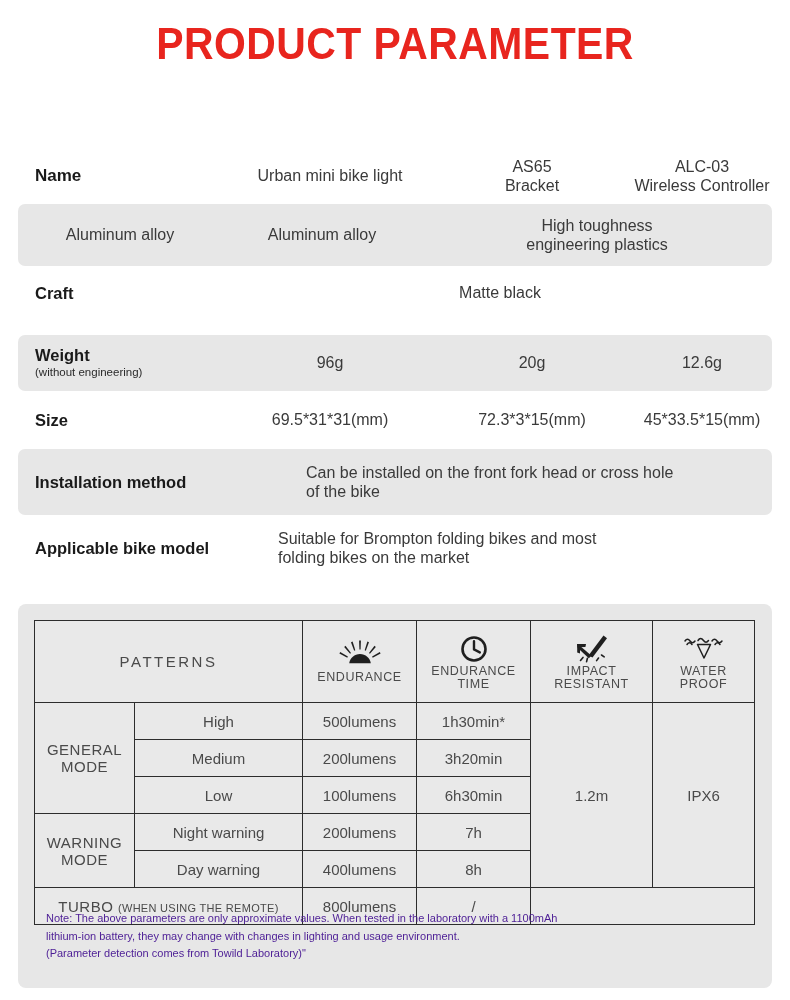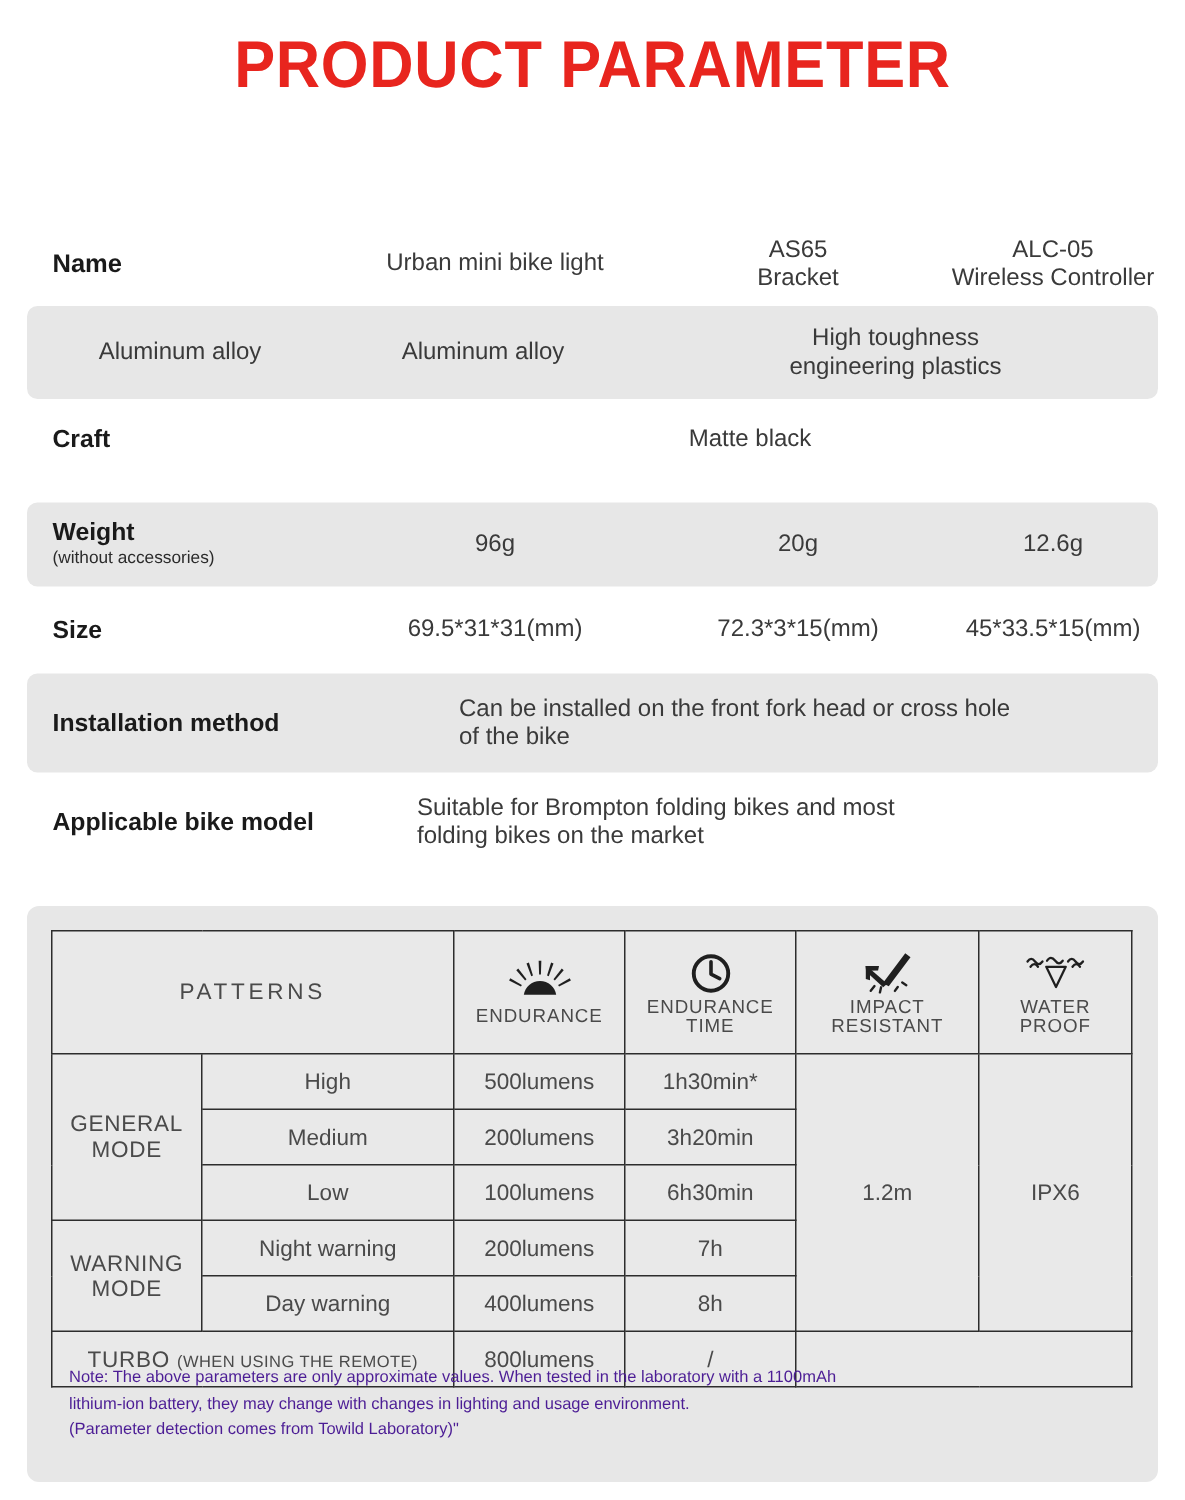--- a/index.html
+++ b/index.html
@@ -191,21 +191,21 @@
 
   <div class="spec-row plain r-name">
     <div class="spec-label">Name</div>
     <div class="cells">
       <div class="cell c1">Urban mini bike light</div>
       <div class="cell c2">
         <div>AS65</div>
         <div>Bracket</div>
       </div>
       <div class="cell full">
-        <div>ALC-05</div>
+        <div>ALC-03</div>
         <div>Wireless Controller</div>
       </div>
     </div>
   </div>
 
   <div class="spec-row band r-mat">
     <div class="cells">
       <div class="cell c1">Aluminum alloy</div>
       <div class="cell c2">Aluminum alloy</div>
       <div class="cell full">
@@ -218,21 +218,21 @@
   <div class="spec-row plain r-craft">
     <div class="spec-label">Craft</div>
     <div class="cells">
       <div class="cell full">Matte black</div>
     </div>
   </div>
 
   <div class="spec-row band r-weight">
     <div class="spec-label">
       <span>Weight</span>
-      <span class="sub">(without accessories)</span>
+      <span class="sub">(without engineering)</span>
     </div>
     <div class="cells">
       <div class="cell c1">96g</div>
       <div class="cell c2">20g</div>
       <div class="cell full">12.6g</div>
     </div>
   </div>
 
   <div class="spec-row plain r-size">
     <div class="spec-label">Size</div>

